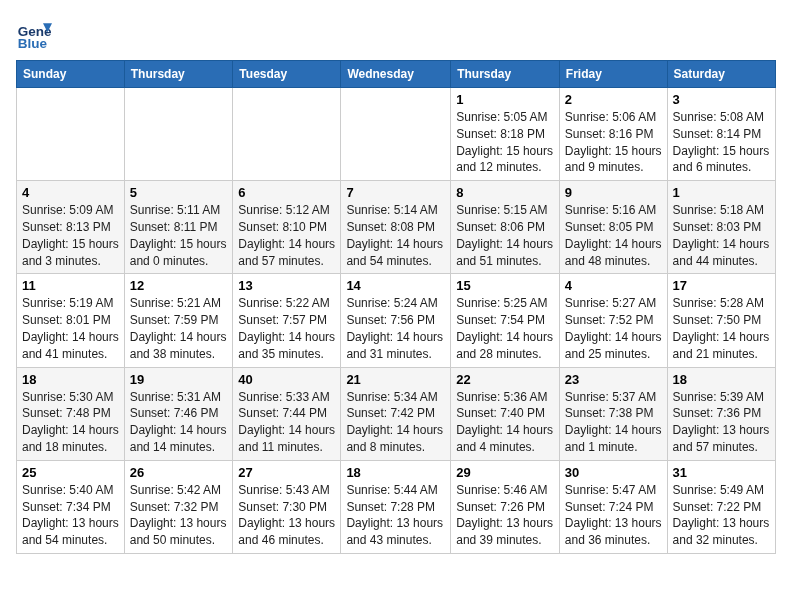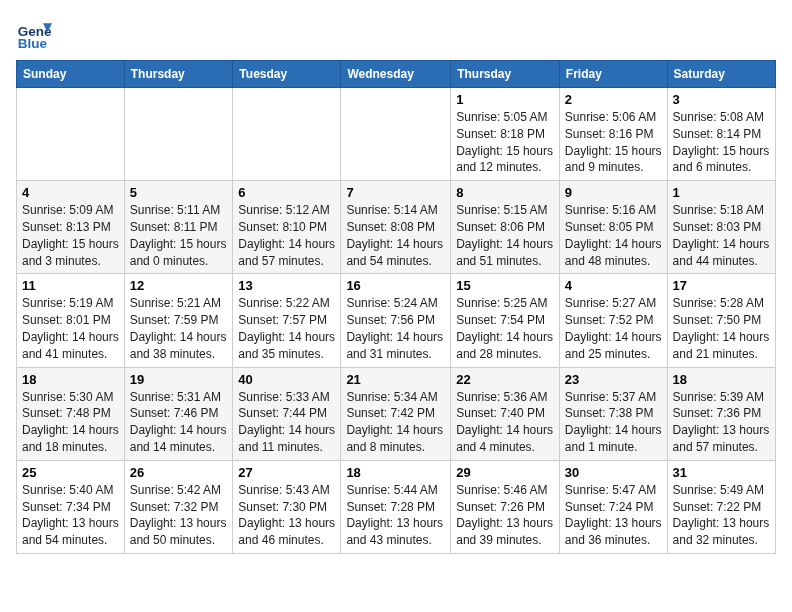--- a/index.html
+++ b/index.html
@@ -164,21 +164,21 @@
         </td>
         <td>
           <span class="day-num">12</span>
           <div class="day-info">Sunrise: 5:21 AM<br>Sunset: 7:59 PM<br>Daylight: 14 hours<br>and 38 minutes.</div>
         </td>
         <td>
           <span class="day-num">13</span>
           <div class="day-info">Sunrise: 5:22 AM<br>Sunset: 7:57 PM<br>Daylight: 14 hours<br>and 35 minutes.</div>
         </td>
         <td>
-          <span class="day-num">16</span>
+          <span class="day-num">14</span>
           <div class="day-info">Sunrise: 5:24 AM<br>Sunset: 7:56 PM<br>Daylight: 14 hours<br>and 31 minutes.</div>
         </td>
         <td>
           <span class="day-num">15</span>
           <div class="day-info">Sunrise: 5:25 AM<br>Sunset: 7:54 PM<br>Daylight: 14 hours<br>and 28 minutes.</div>
         </td>
         <td>
           <span class="day-num">4</span>
           <div class="day-info">Sunrise: 5:27 AM<br>Sunset: 7:52 PM<br>Daylight: 14 hours<br>and 25 minutes.</div>
         </td>

